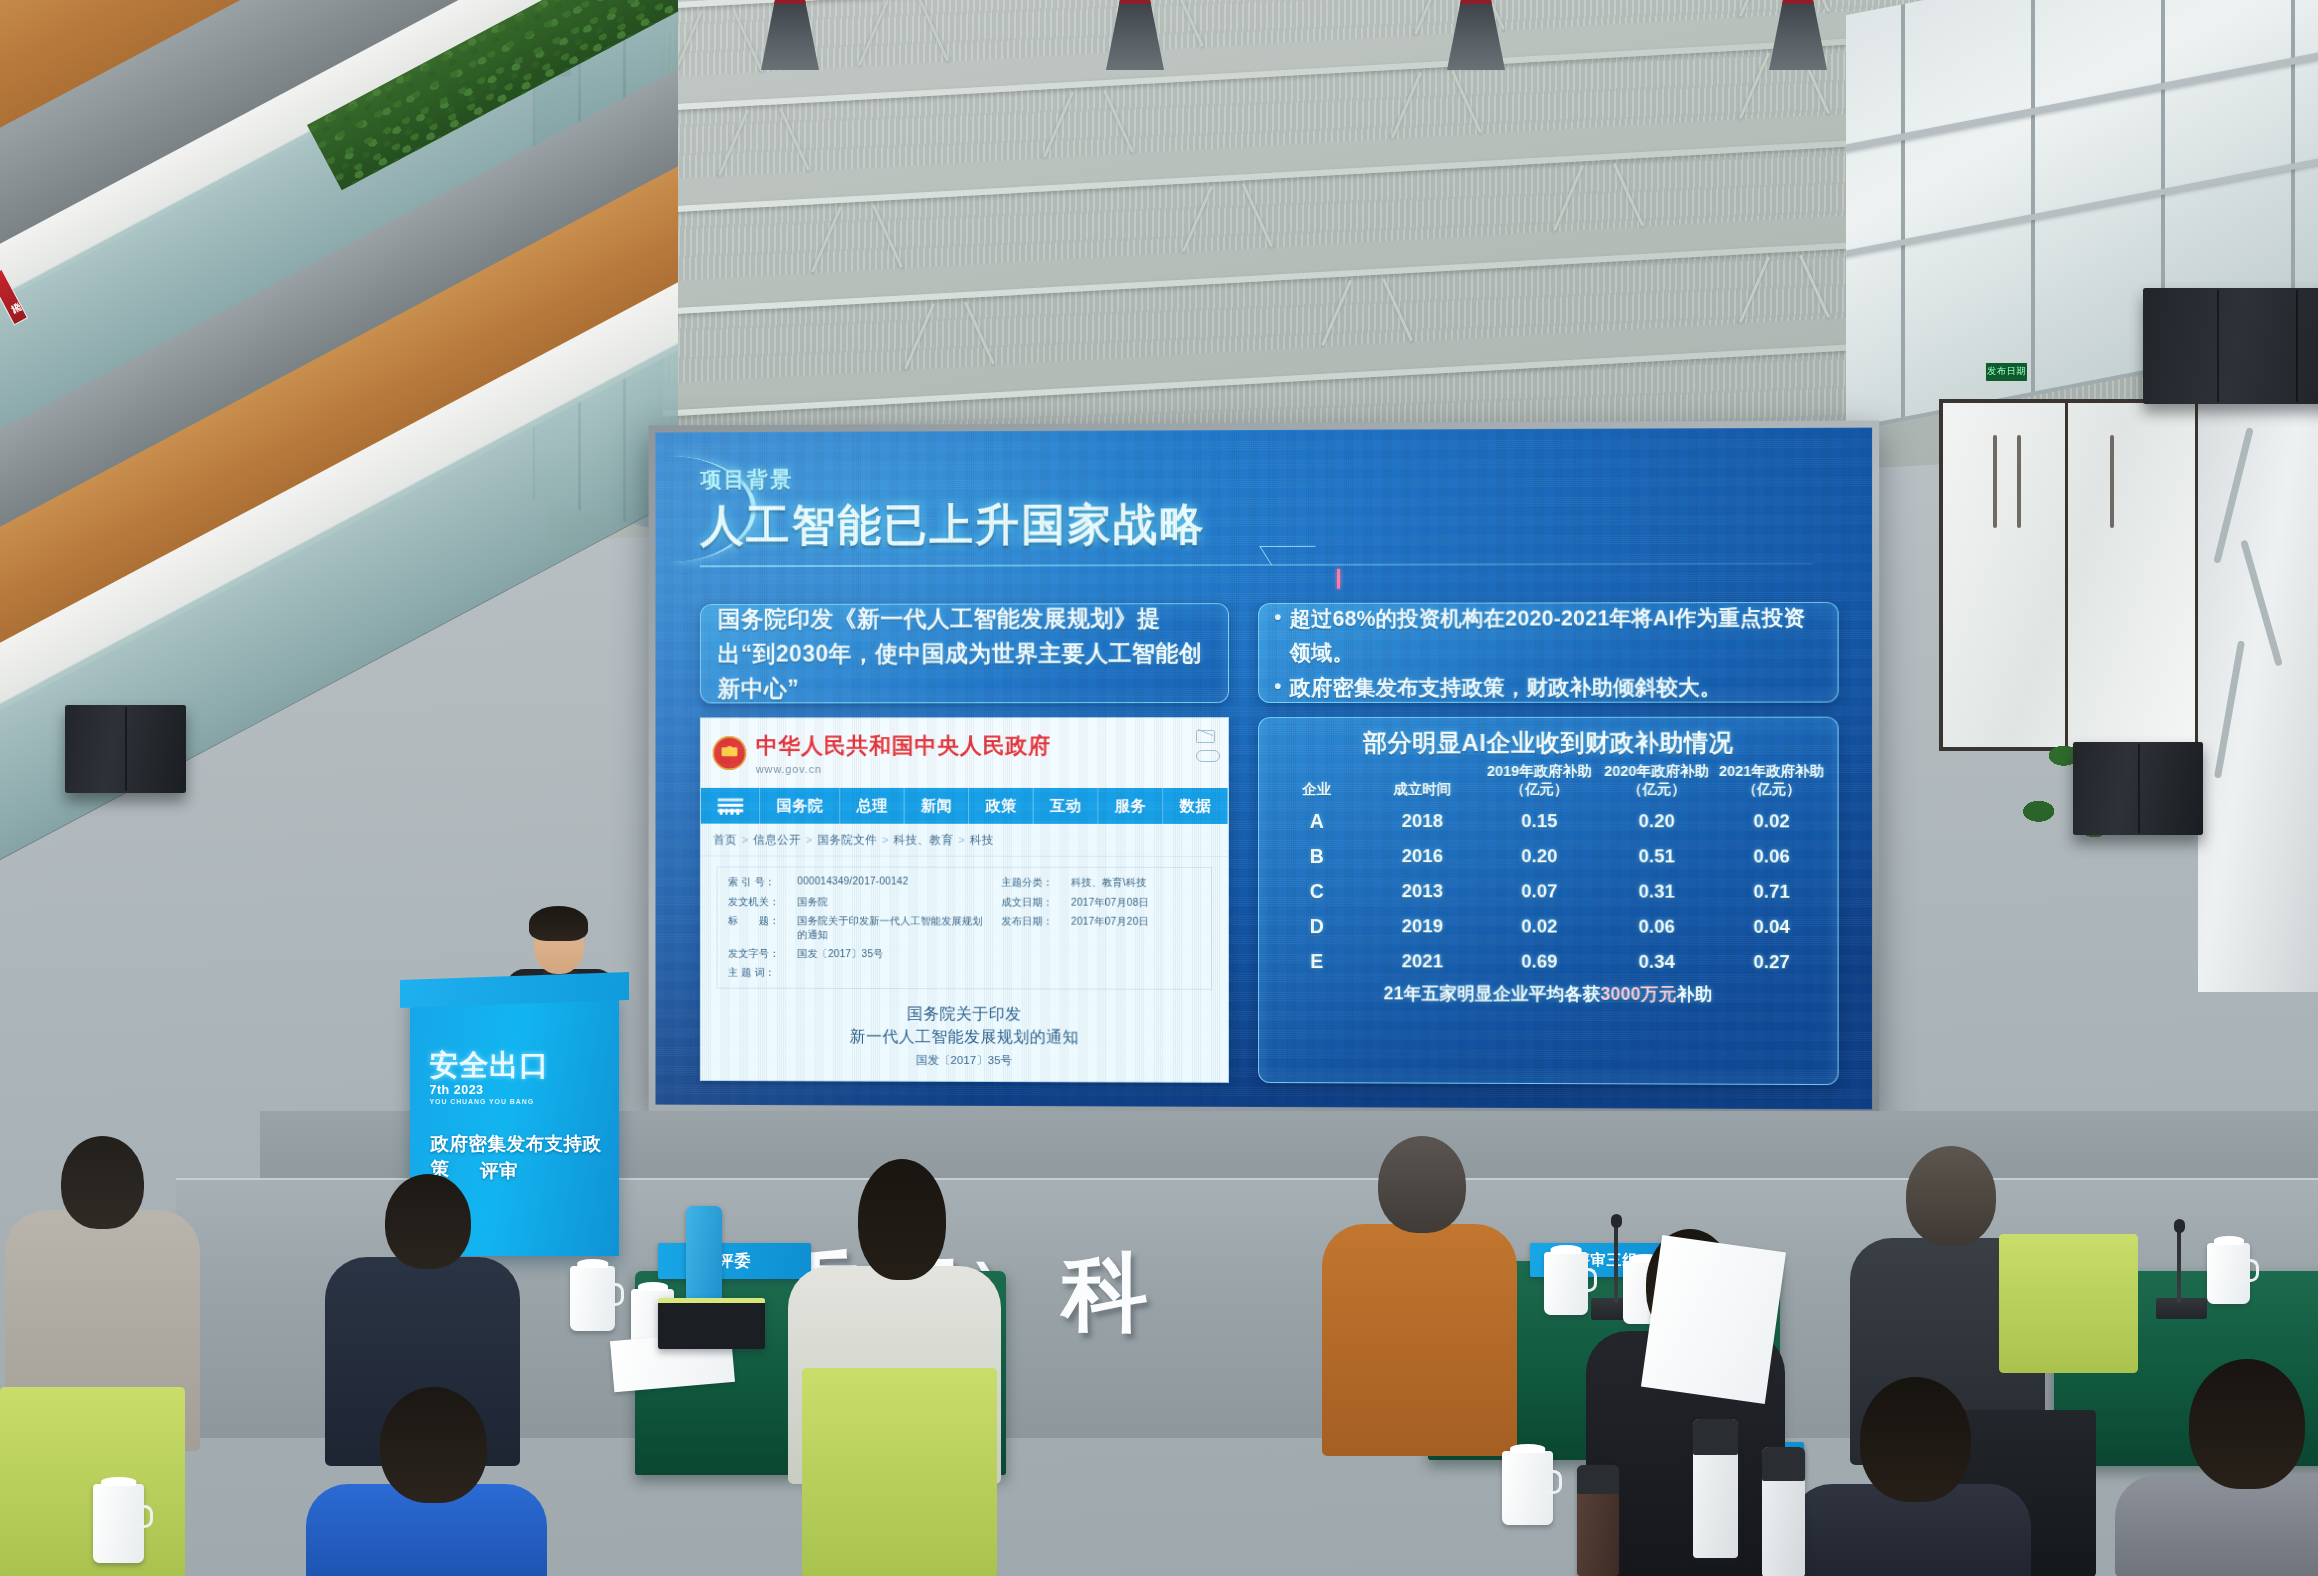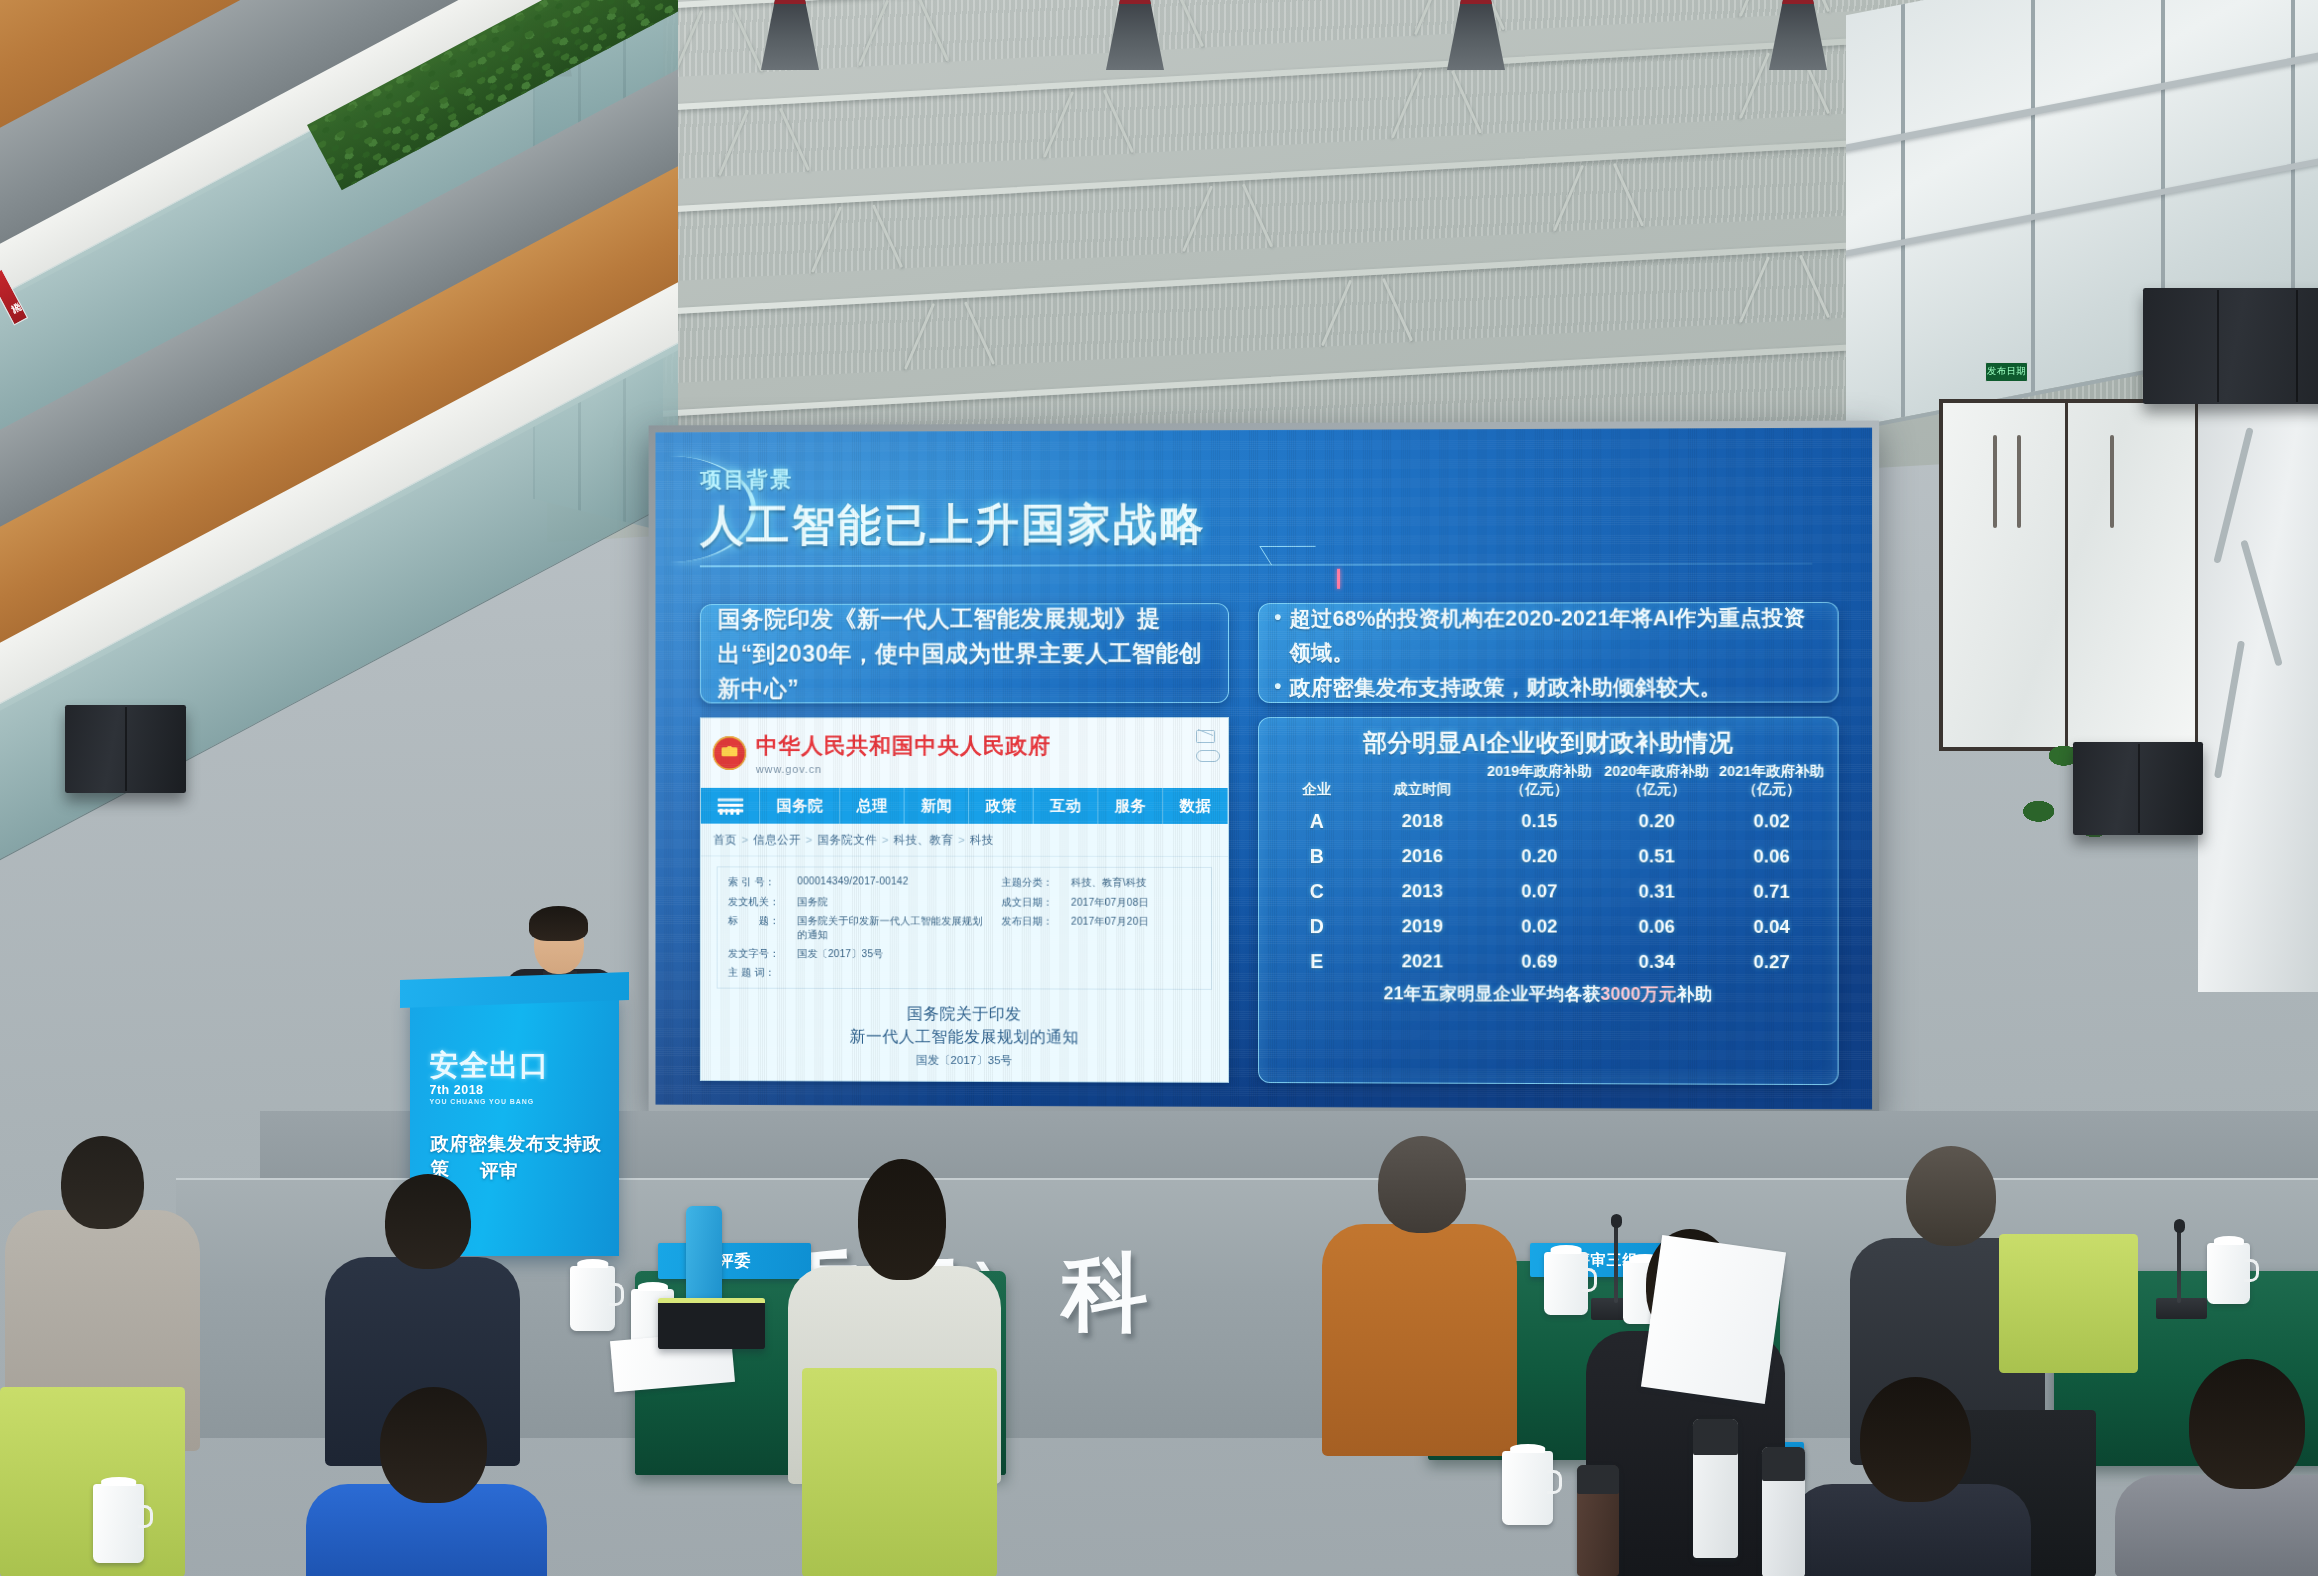--- a/index.html
+++ b/index.html
@@ -762,21 +762,21 @@
     <div class="sp-shirt"></div>
     <div class="sp-pin"></div>
     <div class="sp-head"></div>
     <div class="sp-hair"></div>
     <div class="sp-mic"></div>
   </div>
   <div class="lectern">
     <div class="top"></div>
     <div class="logo">
       <div class="mark">安全出口</div>
-      <div class="yr">7th 2018</div>
+      <div class="yr">7th 2023</div>
       <div class="py">YOU CHUANG YOU BANG</div>
     </div>
     <div class="sub1">政府密集发布支持政策</div>
     <div class="sub2">评审</div>
   </div>
 
   <div class="jtable" style="left:635px;top:1271px;width:371px;height:204px;"></div>
   <div class="jtable" style="left:1428px;top:1261px;width:352px;height:199px;"></div>
   <div class="jtable" style="left:2054px;top:1271px;width:315px;height:195px;"></div>
 

